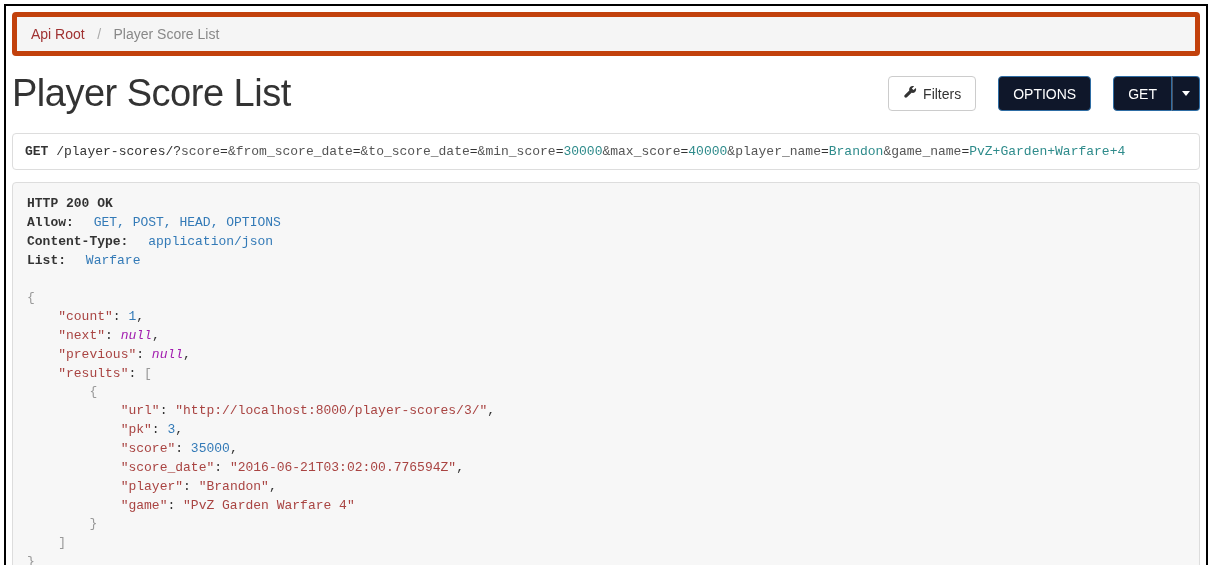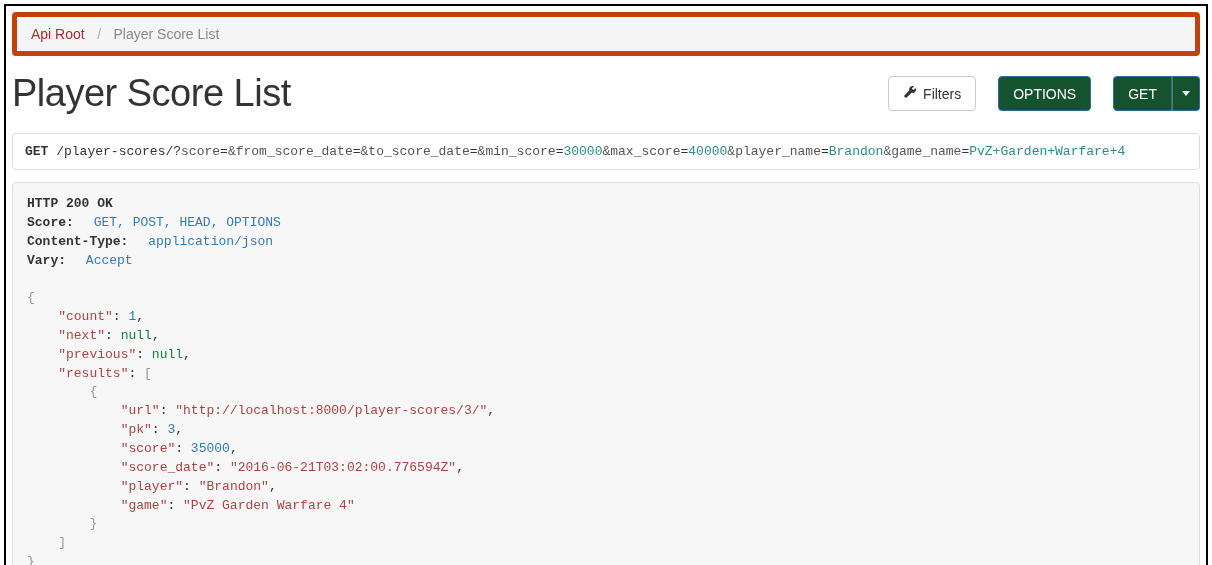--- a/index.html
+++ b/index.html
@@ -59,21 +59,21 @@
       cursor: pointer;
       border: 1px solid transparent;
       white-space: nowrap;
     }
     .btn-default {
       background: #fff;
       border-color: #ccc;
       color: #333;
     }
     .btn-primary {
-      background: #14532d;
+      background: #0f172a;
       border-color: #2e6da4;
       color: #fff;
     }
     .btn-group { display: inline-flex; }
     .btn-group .btn:first-child { border-top-right-radius: 0; border-bottom-right-radius: 0; }
     .btn-group .btn:last-child { border-top-left-radius: 0; border-bottom-left-radius: 0; border-left: 1px solid rgba(255,255,255,0.25); padding: 8px 9px; }
     .caret-down-shape {
       width: 0; height: 0;
       border-left: 4px solid transparent;
       border-right: 4px solid transparent;
@@ -105,21 +105,21 @@
       font-size: 13px;
       line-height: 1.45;
       color: #333;
       white-space: pre;
     }
     .response-box .hdr-name { font-weight: bold; }
     .response-box .hdr-val { color: #337ab7; margin-left: 12px; }
     .response-box .brace { color: #999; }
     .response-box .key { color: #a94442; }
     .response-box .num { color: #337ab7; }
-    .response-box .nullv { color: #15803d; }
+    .response-box .nullv { color: #a21caf; font-style: italic; }
     .response-box .str { color: #a94442; }
     .response-box .punct { color: #333; }
   </style>
 </head>
 <body>
 
 <div class="outer">
 
   <div class="breadcrumb-bar">
     <a href="#">Api Root</a>
@@ -148,23 +148,23 @@
         <button class="btn btn-primary">
           <span class="caret-down-shape"></span>
         </button>
       </div>
     </div>
   </div>
 
   <div class="request-line-box"><span class="method">GET</span> <span>/player-scores/</span><span>?</span><span class="qk">score</span><span>=</span><span class="qv"></span><span class="amp">&amp;</span><span class="qk">from_score_date</span><span>=</span><span class="qv"></span><span class="amp">&amp;</span><span class="qk">to_score_date</span><span>=</span><span class="qv"></span><span class="amp">&amp;</span><span class="qk">min_score</span><span>=</span><span class="qv">30000</span><span class="amp">&amp;</span><span class="qk">max_score</span><span>=</span><span class="qv">40000</span><span class="amp">&amp;</span><span class="qk">player_name</span><span>=</span><span class="qv">Brandon</span><span class="amp">&amp;</span><span class="qk">game_name</span><span>=</span><span class="qv">PvZ+Garden+Warfare+4</span></div>
 
   <div class="response-box"><span class="hdr-name">HTTP 200 OK</span>
-<span class="hdr-name">Score:</span> <span class="hdr-val">GET, POST, HEAD, OPTIONS</span>
+<span class="hdr-name">Allow:</span> <span class="hdr-val">GET, POST, HEAD, OPTIONS</span>
 <span class="hdr-name">Content-Type:</span> <span class="hdr-val">application/json</span>
-<span class="hdr-name">Vary:</span> <span class="hdr-val">Accept</span>
+<span class="hdr-name">List:</span> <span class="hdr-val">Warfare</span>
 
 <span class="brace">{</span>
     <span class="key">"count"</span><span class="punct">:</span> <span class="num">1</span><span class="punct">,</span>
     <span class="key">"next"</span><span class="punct">:</span> <span class="nullv">null</span><span class="punct">,</span>
     <span class="key">"previous"</span><span class="punct">:</span> <span class="nullv">null</span><span class="punct">,</span>
     <span class="key">"results"</span><span class="punct">:</span> <span class="brace">[</span>
         <span class="brace">{</span>
             <span class="key">"url"</span><span class="punct">:</span> <span class="str">"http://localhost:8000/player-scores/3/"</span><span class="punct">,</span>
             <span class="key">"pk"</span><span class="punct">:</span> <span class="num">3</span><span class="punct">,</span>
             <span class="key">"score"</span><span class="punct">:</span> <span class="num">35000</span><span class="punct">,</span>

